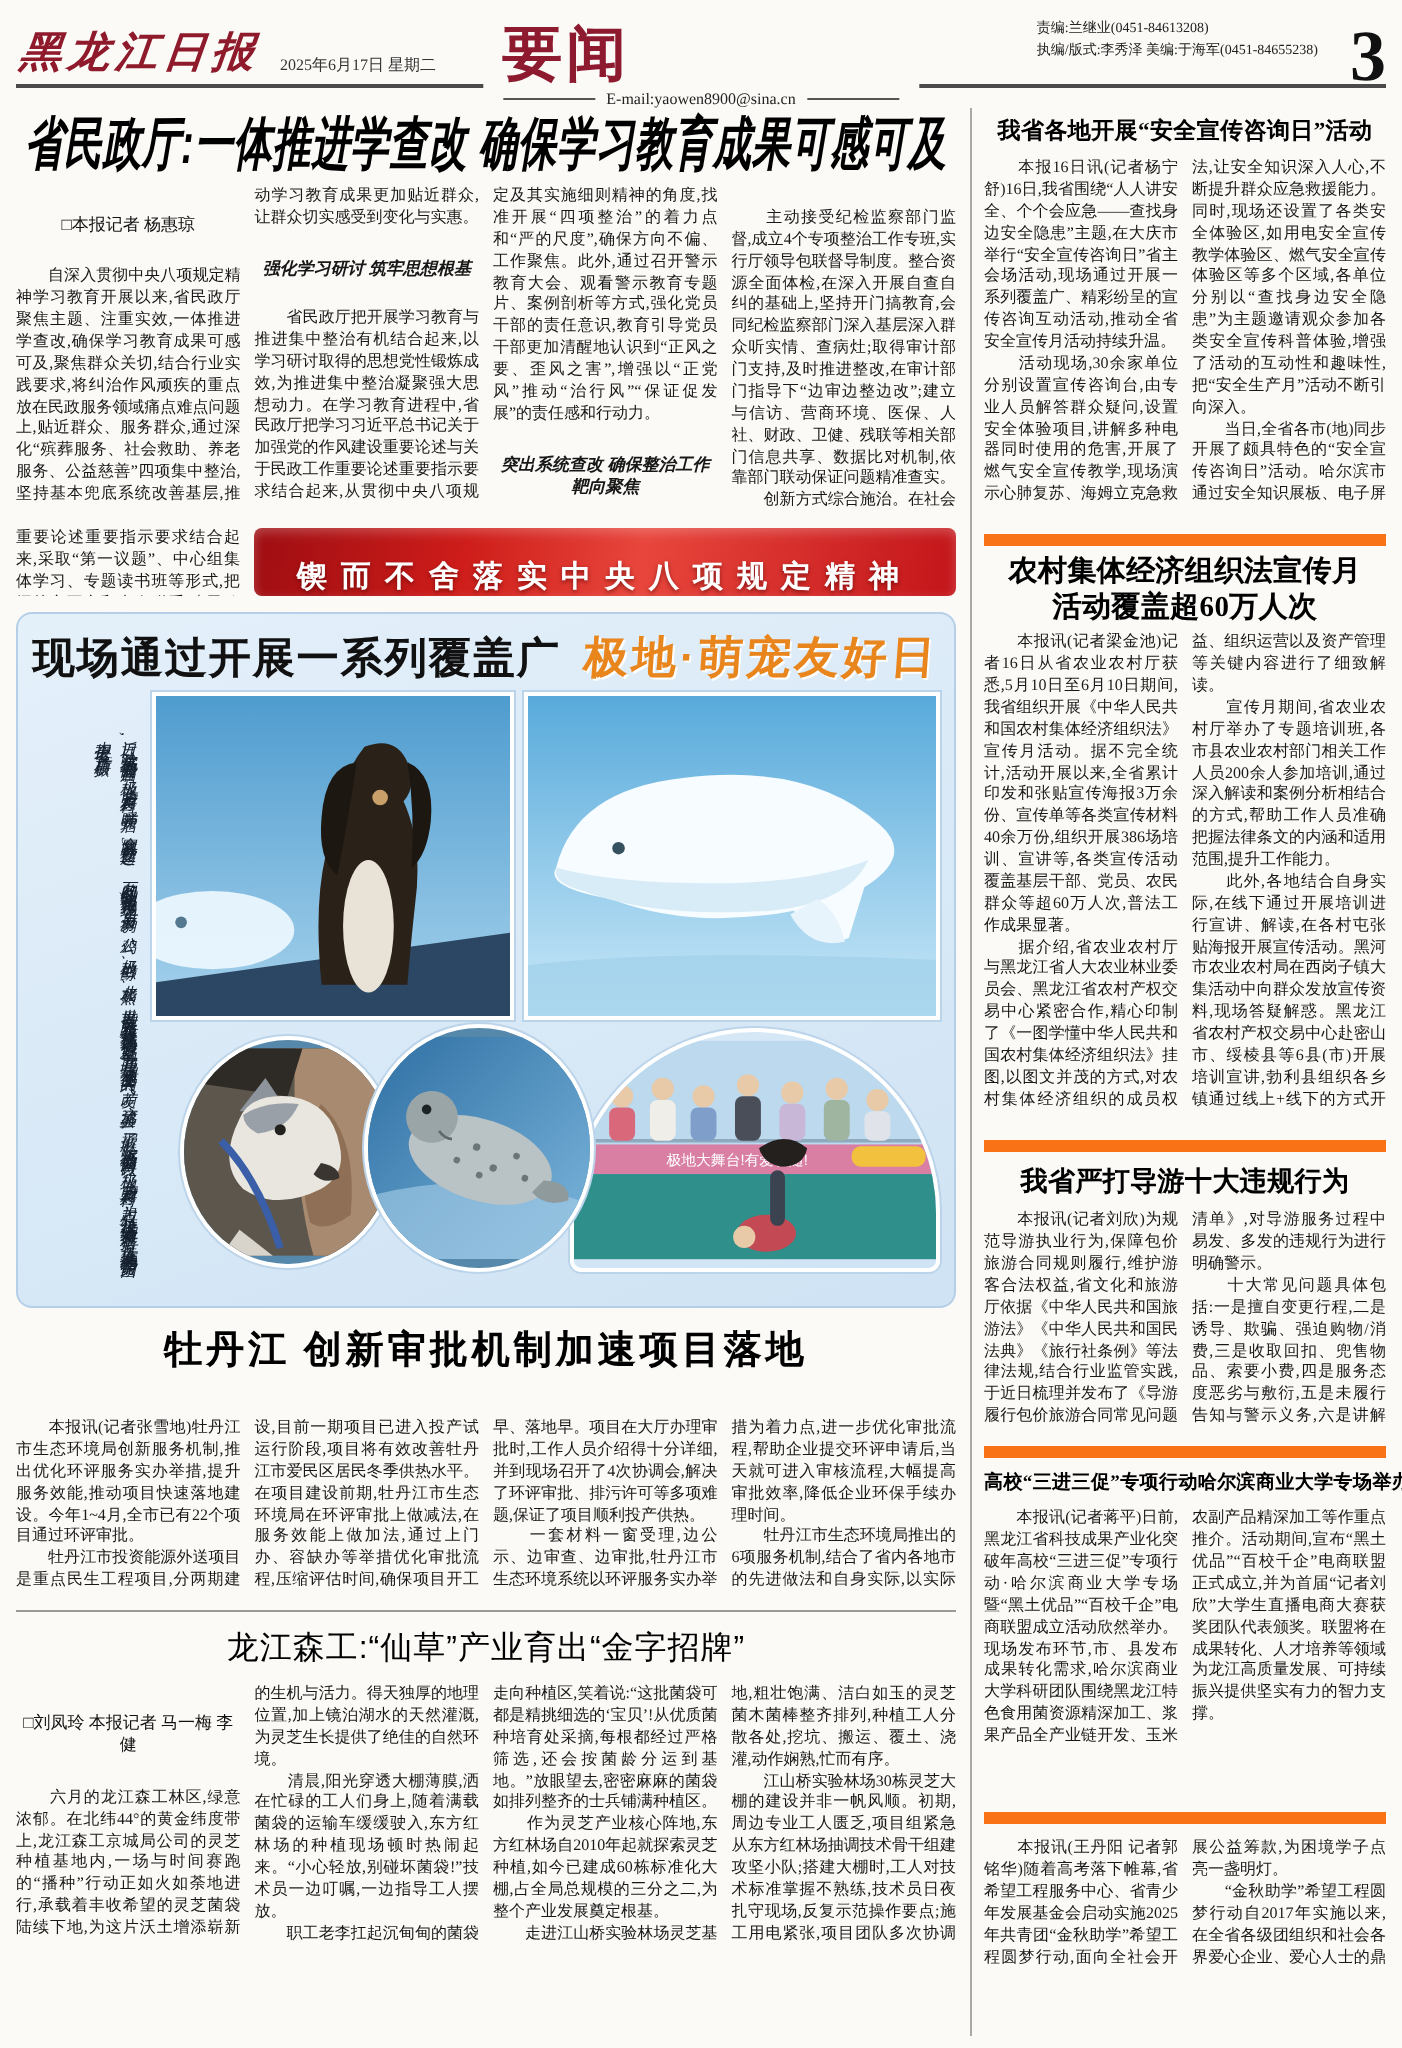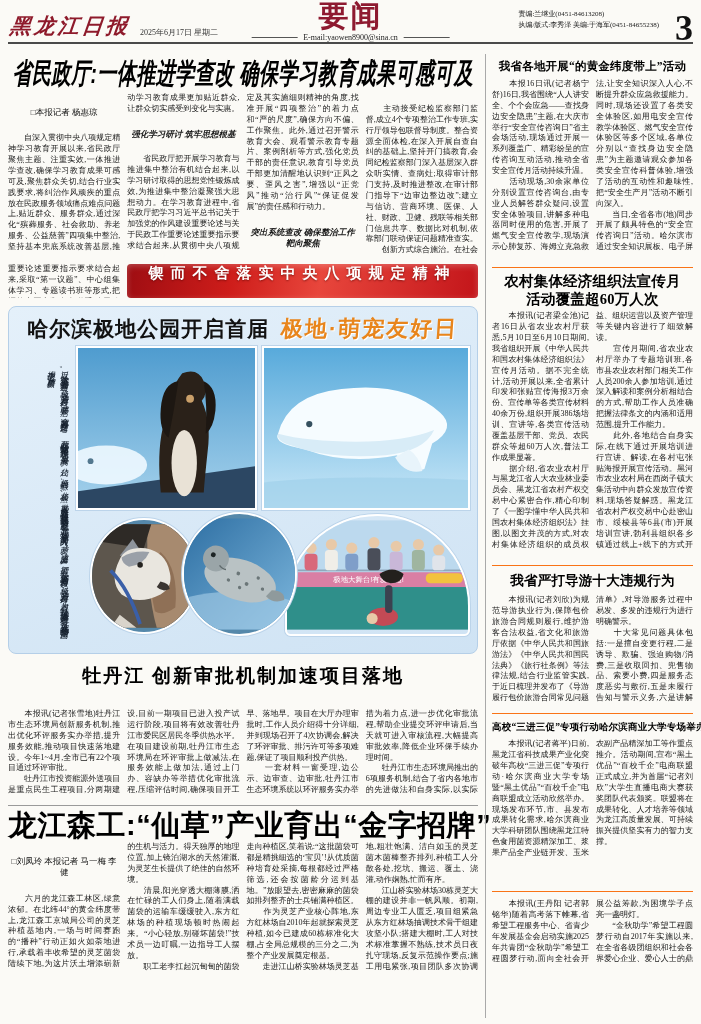--- a/index.html
+++ b/index.html
@@ -4,21 +4,21 @@
 <style>
   html,body{margin:0;padding:0;}
   body{width:701px;height:1024px;background:#fbfaf6;font-family:"Liberation Serif","DejaVu Serif",serif;color:#1a1a1a;overflow:hidden;}
   .page{position:relative;width:701px;height:1024px;overflow:hidden;padding:0 8px;box-sizing:border-box;}
   
   .hdr{position:relative;height:50px;}
   .hdr-rule{position:absolute;left:0;right:0;bottom:6px;border-top:2px solid #4a4a4a;}
   .hdr-left{position:absolute;left:2px;bottom:10px;display:flex;align-items:flex-end;gap:10px;}
   .paper-logo{font-weight:900;font-style:italic;font-size:21px;letter-spacing:3px;color:#8e1a2b;transform:skewX(-6deg);}
   .paper-date{font-size:8px;color:#333;padding-bottom:2px;}
-  .hdr-center{position:absolute;left:50%;transform:translateX(-50%);top:0;text-align:center;background:#fbfaf6;padding:0 10px;z-index:2;}
+  .hdr-center{position:absolute;left:50%;transform:translateX(-50%);top:12px;text-align:left;background:#fbfaf6;padding:0 10px;z-index:2;}
   .sec-title{font-size:30px;font-weight:900;color:#8e1a30;line-height:1.05;letter-spacing:2px;}
   .sec-mail{font-size:8px;color:#222;display:flex;align-items:center;gap:6px;margin-top:1px;}
   .sec-mail .ln{display:inline-block;width:46px;border-top:1px solid #555;}
   .hdr-right{position:absolute;right:34px;bottom:20px;text-align:left;font-size:7px;color:#222;line-height:1.5;}
   .pageno{position:absolute;right:0;bottom:4px;font-size:36px;font-weight:900;line-height:1;color:#111;}
   
   .content{display:flex;height:968px;}
   .colL{width:470px;flex:0 0 470px;}
   .vdiv{width:1px;background:#a9a9a9;margin:4px 6px 0 7px;flex:0 0 1px;}
   .colR{flex:1;min-width:0;padding-top:2px;}
@@ -27,21 +27,21 @@
   .cols2{column-count:2;column-gap:7px;}
   
   .artA-h{margin-top:7px;text-align:center;}
   .artA-h span{display:inline-block;font-family:"Liberation Sans","DejaVu Sans",sans-serif;font-weight:900;font-size:19px;letter-spacing:0.5px;transform:scaleY(1.5);transform-origin:center;color:#000;}
   .artA-h{height:34px;line-height:34px;font-style:italic;}
   .byline{text-align:center;font-size:8.5px;margin:3px 0 4px;color:#111;}
   .subhead{font-family:"Liberation Sans","DejaVu Sans",sans-serif;font-weight:bold;font-size:8.5px;text-align:center;margin:3px 0;break-inside:avoid;font-style:italic;}
   .artA-body{height:168px;margin-top:2px;}
   .bannerrow{display:flex;gap:7px;margin-top:3px;height:34px;}
   .bannerrow .cont{width:112px;flex:0 0 112px;height:34px;}
-  .redbanner{flex:1;border-radius:4px;background:linear-gradient(100deg,#9e0d12 0%,#ce1d1a 30%,#e8463c 55%,#c3151a 100%);display:flex;align-items:flex-start;justify-content:center;box-shadow:inset 0 2px 6px rgba(255,255,255,.25);}
+  .redbanner{flex:1;border-radius:4px;background:linear-gradient(100deg,#9e0d12 0%,#ce1d1a 30%,#e8463c 55%,#c3151a 100%);display:flex;align-items:flex-end;justify-content:center;box-shadow:inset 0 2px 6px rgba(255,255,255,.25);}
   .redbanner span{color:#fff;font-family:"Liberation Sans","DejaVu Sans",sans-serif;font-weight:900;font-size:15px;letter-spacing:7px;text-shadow:0 1px 2px rgba(80,0,0,.6);white-space:nowrap;}
   
   .panel{margin-top:8px;background:linear-gradient(160deg,#e4f0fa,#cfe3f4);border:1px solid #b5cfe8;border-radius:8px;padding:5px 7px 7px;height:348px;box-sizing:border-box;overflow:hidden;}
   .panel-title{text-align:center;white-space:nowrap;height:34px;line-height:34px;}
   .pt-black{font-weight:900;font-size:21px;color:#111;letter-spacing:1px;}
   .pt-orange{font-family:"Liberation Sans","DejaVu Sans",sans-serif;font-weight:900;font-size:22px;color:#e8851c;letter-spacing:2px;text-shadow:1px 1px 0 #fff;transform:skewX(-4deg);display:inline-block;margin-left:8px;}
   .panel-flex{display:flex;gap:6px;height:296px;}
   .vcaption{flex:0 0 54px;writing-mode:vertical-rl;font-size:8px;line-height:1.65;letter-spacing:1px;color:#15202e;text-align:justify;white-space:pre-line;overflow:hidden;font-style:italic;}
   .collage{flex:1;min-width:0;position:relative;}
   .rowTop{display:flex;gap:5px;height:164px;}
@@ -51,25 +51,25 @@
   .rowBot{display:flex;align-items:flex-end;height:128px;margin-top:-2px;padding-left:14px;}
   .circ{border-radius:50%;border:2px solid #fff;box-shadow:0 0 0 1px #bcd4ea;overflow:hidden;background:#58a;}
   .c-husky{width:112px;height:112px;margin-bottom:2px;}
   .c-seal{width:120px;height:120px;margin-left:-16px;z-index:2;position:relative;}
   .semi{width:196px;height:118px;margin-left:-12px;border-radius:98px 98px 6px 6px;overflow:hidden;border:2px solid #fff;box-shadow:0 0 0 1px #bcd4ea;position:relative;z-index:1;}
   svg{display:block;}
   
   .artB-h{margin-top:7px;text-align:center;font-weight:900;font-size:19px;letter-spacing:2px;color:#000;height:30px;line-height:30px;white-space:nowrap;}
   .artB-body{height:90px;margin-top:18px;}
   .sep{border:none;border-top:1px solid #9a9a9a;margin:6px 0 4px;}
-  .artC-h{text-align:center;font-family:"Liberation Sans","DejaVu Sans",sans-serif;font-weight:700;font-size:29px;letter-spacing:0.5px;color:#000;height:30px;line-height:30px;white-space:nowrap;}
+  .artC-h{text-align:center;font-family:"Liberation Sans","DejaVu Sans",sans-serif;font-weight:400;font-size:16px;letter-spacing:0.5px;color:#000;height:30px;line-height:30px;white-space:nowrap;}
   .artC-body{height:132px;margin-top:2px;}
   
   .rart{padding:4px 0 6px;}
-  .rart + .rart{border-top:1px solid #f97316;}
+  .rart + .rart{border-top:6px solid #f97316;}
   .r-h{text-align:center;font-weight:900;color:#000;white-space:nowrap;letter-spacing:0.2px;}
   .r-h1{font-size:11.5px;height:20px;line-height:20px;}
   .r-h2{font-size:14.5px;line-height:1.25;}
   .r-h3{font-size:13.5px;height:22px;line-height:22px;}
   .r-h4{font-size:9.5px;height:18px;line-height:18px;}
   .rb1{height:182px;margin-top:3px;}
   .rb2{height:248px;margin-top:3px;}
   .rb3{height:112px;margin-top:3px;}
   .rb4{height:146px;margin-top:3px;}
   .rb5{height:70px;margin-top:3px;}
@@ -122,21 +122,21 @@
         <div class="bannerrow">
           <div class="cont bodytext">重要论述重要指示要求结合起来,采取“第一议题”、中心组集体学习、专题读书班等形式,把握核心要义和内在联系,省民政厅还邀请省纪委监委、省委党校专家进行专题辅导,对照学习教育和集中整治要求开展工作。</div>
           <div class="redbanner">
             <span>锲而不舍落实中央八项规定精神</span>
           </div>
         </div>
       </div>
 
       <div class="panel">
         <div class="panel-title">
-          <span class="pt-black">哈尔滨极地公园开启首届</span>
+          <span class="pt-black">现场通过开展一系列覆盖广</span>
           <span class="pt-orange">极地·萌宠友好日</span>
         </div>
         <div class="panel-flex">
           <div class="vcaption">　　近日,哈尔滨极地公园首届“极地·萌宠友好日”暖萌开启。全网累计粉丝超300万的网红宠物明星兔狲现场,与斑海豹、公鸡、极地白鲸、北极熊、世界首例克隆北极狼等珍稀极地动物合影互动,共同开启一场别开生面的人气“萌友”交流盛会。据了解,哈尔滨极地公园将以“极地·萌宠友好日”为起点,持续推进宠物友好举措,打造人宠共融的和谐家园。
 　　本报记者 董广硕摄</div>
           <div class="collage">
             <div class="rowTop">
 
               <div class="ph ph-dog">
                 <svg width="100%" height="100%" viewBox="0 0 200 164" preserveAspectRatio="xMidYMid slice">
@@ -287,21 +287,21 @@
 　　从东方红林场的技术突破到江山桥实验林场的示范引领,京城局公司正以灵芝产业为圆心,在绿水青山间勾勒出生态美、产业兴、百姓富的振兴图景。</div>
         </div>
       </div>
     </div>
 
     <div class="vdiv"></div>
 
     <div class="colR">
 
       <div class="rart">
-        <div class="r-h r-h1">我省各地开展“的黄金纬度带上”活动</div>
+        <div class="r-h r-h1">我省各地开展“安全宣传咨询日”活动</div>
         <div class="rb1 bodytext cols2">　　本报16日讯(记者杨宁舒)16日,我省围绕“人人讲安全、个个会应急——查找身边安全隐患”主题,在大庆市举行“安全宣传咨询日”省主会场活动,现场通过开展一系列覆盖广、精彩纷呈的宣传咨询互动活动,推动全省安全宣传月活动持续升温。
 　　活动现场,30余家单位分别设置宣传咨询台,由专业人员解答群众疑问,设置安全体验项目,讲解多种电器同时使用的危害,开展了燃气安全宣传教学,现场演示心肺复苏、海姆立克急救法,让安全知识深入人心,不断提升群众应急救援能力。同时,现场还设置了各类安全体验区,如用电安全宣传教学体验区、燃气安全宣传体验区等多个区域,各单位分别以“查找身边安全隐患”为主题邀请观众参加各类安全宣传科普体验,增强了活动的互动性和趣味性,把“安全生产月”活动不断引向深入。
 　　当日,全省各市(地)同步开展了颇具特色的“安全宣传咨询日”活动。哈尔滨市通过安全知识展板、电子屏展示和安全生产咨询等方式宣传安全知识;齐齐哈尔市组织观看文艺节目,展示安全防范注意事项;佳木斯市举办水域应急救援演练,提升防汛救援能力;双鸭山市利用多种媒介广泛宣传安全知识;伊春市设置六大主题区域,展示专业装备,开展多个体验项目;鹤岗市分散宣传并开展职业病防治应急救援演练;黑河市利用大屏幕、VR体验、现场教学、答题闯关等方式宣传安全知识;绥化市组织志愿者“敲门入户话安全”,在多地设置宣传点普及安全知识;牡丹江、鸡西、七台河、大兴安岭等地通过有奖问答、模拟体验等形式,宣传安全生产法律法规、应急常识,引导社会公众主动防范身边安全隐患。</div>
       </div>
 
       <div class="rart">
         <div class="r-h r-h2">农村集体经济组织法宣传月</div>
         <div class="r-h r-h2">活动覆盖超60万人次</div>
         <div class="rb2 bodytext cols2">　　本报讯(记者梁金池)记者16日从省农业农村厅获悉,5月10日至6月10日期间,我省组织开展《中华人民共和国农村集体经济组织法》宣传月活动。据不完全统计,活动开展以来,全省累计印发和张贴宣传海报3万余份、宣传单等各类宣传材料40余万份,组织开展386场培训、宣讲等,各类宣传活动覆盖基层干部、党员、农民群众等超60万人次,普法工作成果显著。
 　　据介绍,省农业农村厅与黑龙江省人大农业林业委员会、黑龙江省农村产权交易中心紧密合作,精心印制了《一图学懂中华人民共和国农村集体经济组织法》挂图,以图文并茂的方式,对农村集体经济组织的成员权益、组织运营以及资产管理等关键内容进行了细致解读。

